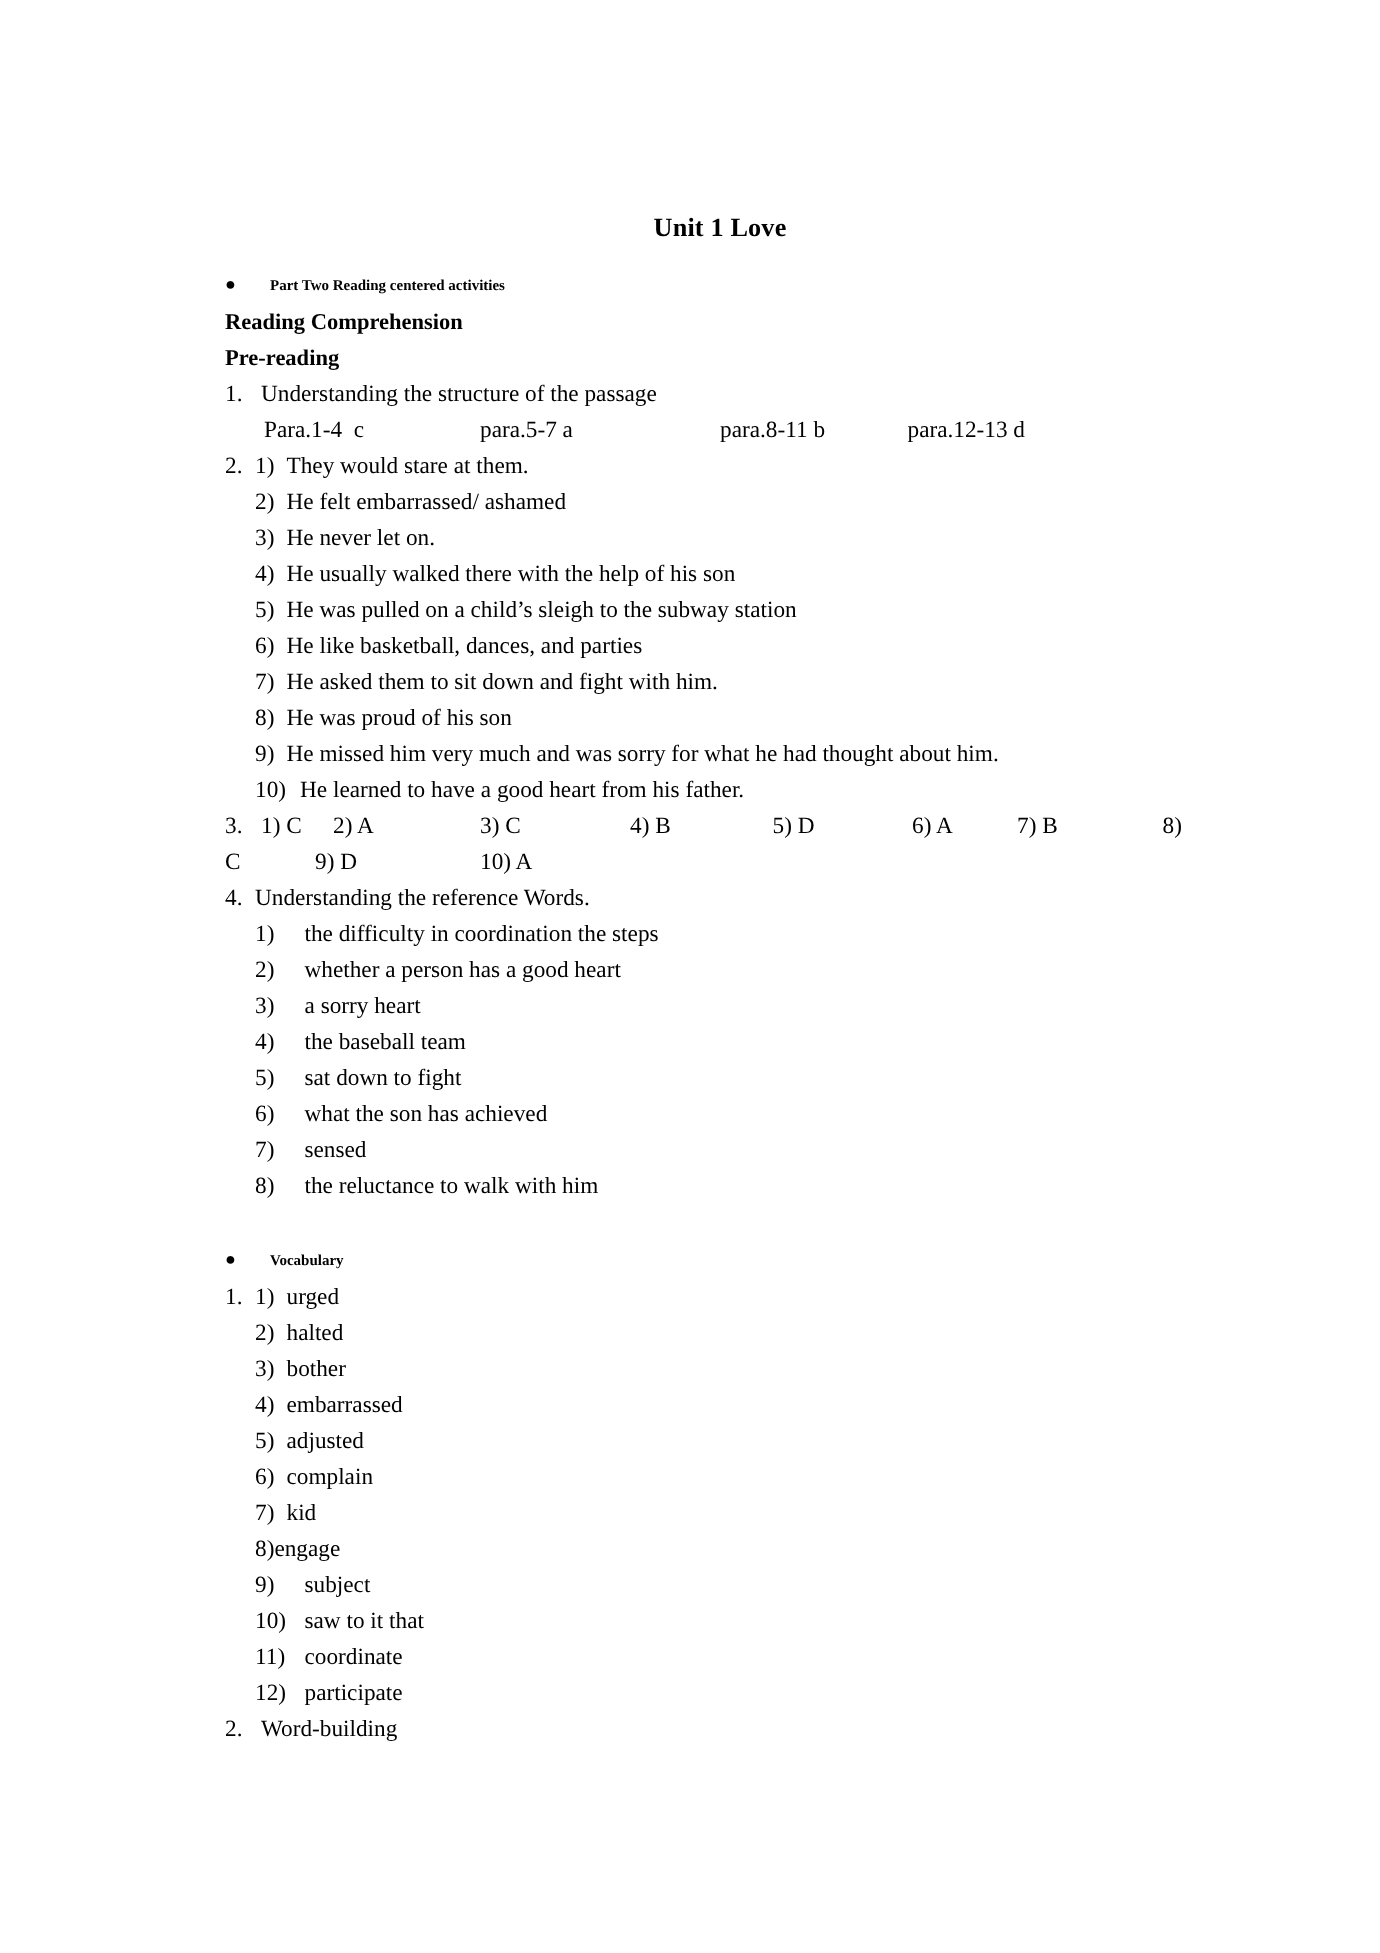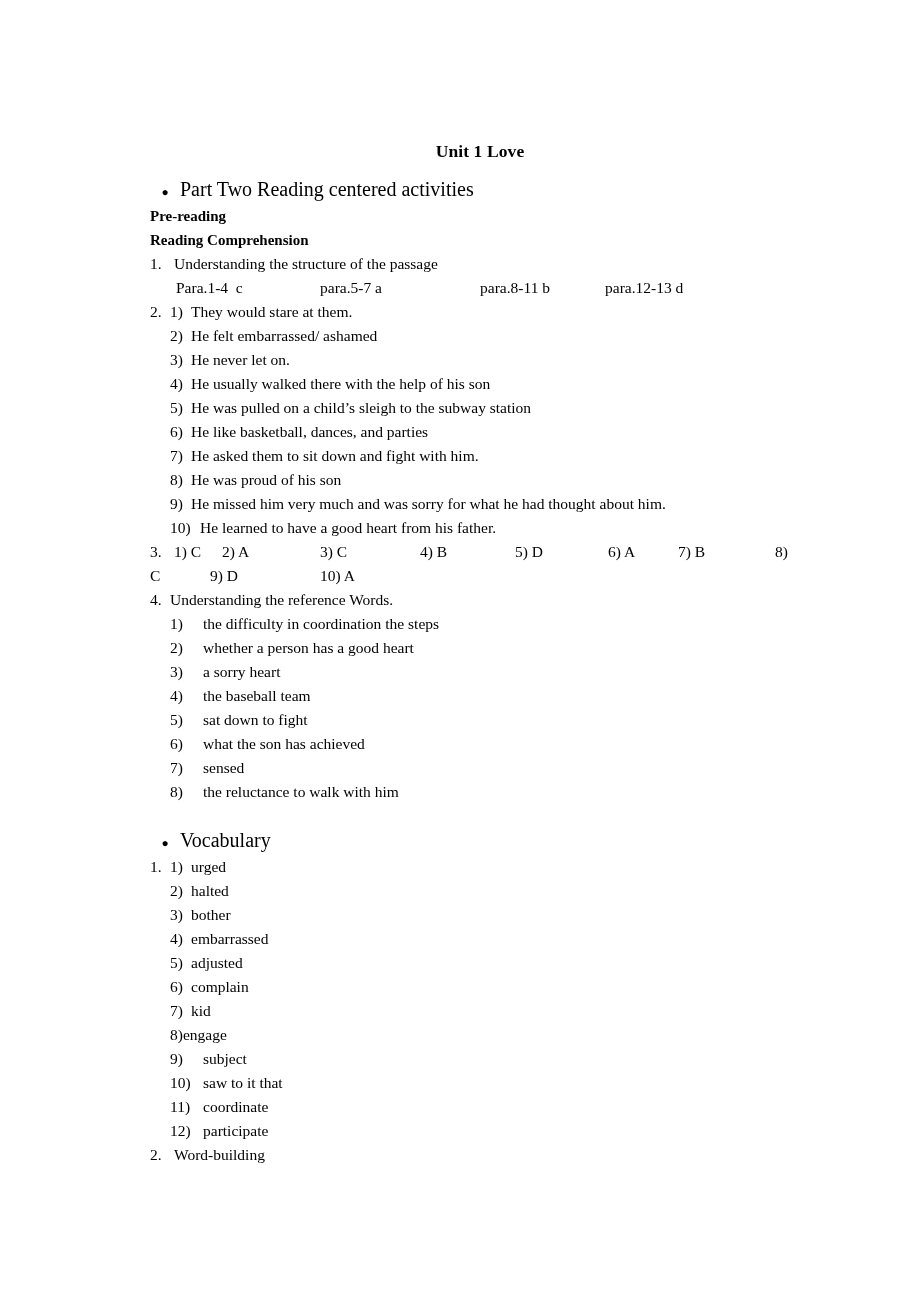--- a/index.html
+++ b/index.html
@@ -35,27 +35,26 @@
     font-size: 17.5px;
     font-weight: bold;
     text-align: center;
     line-height: 26px;
     margin: 0 0 13px 0;
     letter-spacing: 0.1px;
   }
 
   
   .bullet-head {
-    font-size: 20px;
-    font-weight: normal;
+    font-size: 10px;
+    font-weight: bold;
     line-height: 24px;
     margin: 0;
     display: flex;
     align-items: baseline;
-    text-align: center;
   }
   .bullet-dot {
     display: inline-block;
     width: 30px;
     flex: 0 0 30px;
     font-size: 15px;
     line-height: 24px;
   }
   .bullet-dot::before {
     content: "\25CF";
@@ -138,22 +137,22 @@
 <div class="page">
   <div class="content">
 
     <h1 class="doc-title">Unit 1 Love</h1>
 
     <div class="bullet-head">
       <span class="bullet-dot"></span>
       <span class="bullet-label">Part Two Reading centered activities</span>
     </div>
 
+    <div class="bold-line">Reading Comprehension</div>
     <div class="bold-line">Pre-reading</div>
-    <div class="bold-line">Reading Comprehension</div>
 
     <div class="row lvl1">
       <span class="num">1.</span>
       <span class="txt">Understanding the structure of the passage</span>
     </div>
 
     <div class="tabrow">
       <span style="left:26px">Para.1-4  c</span>
       <span style="left:170px">para.5-7 a</span>
       <span style="left:330px">para.8-11 b</span>

